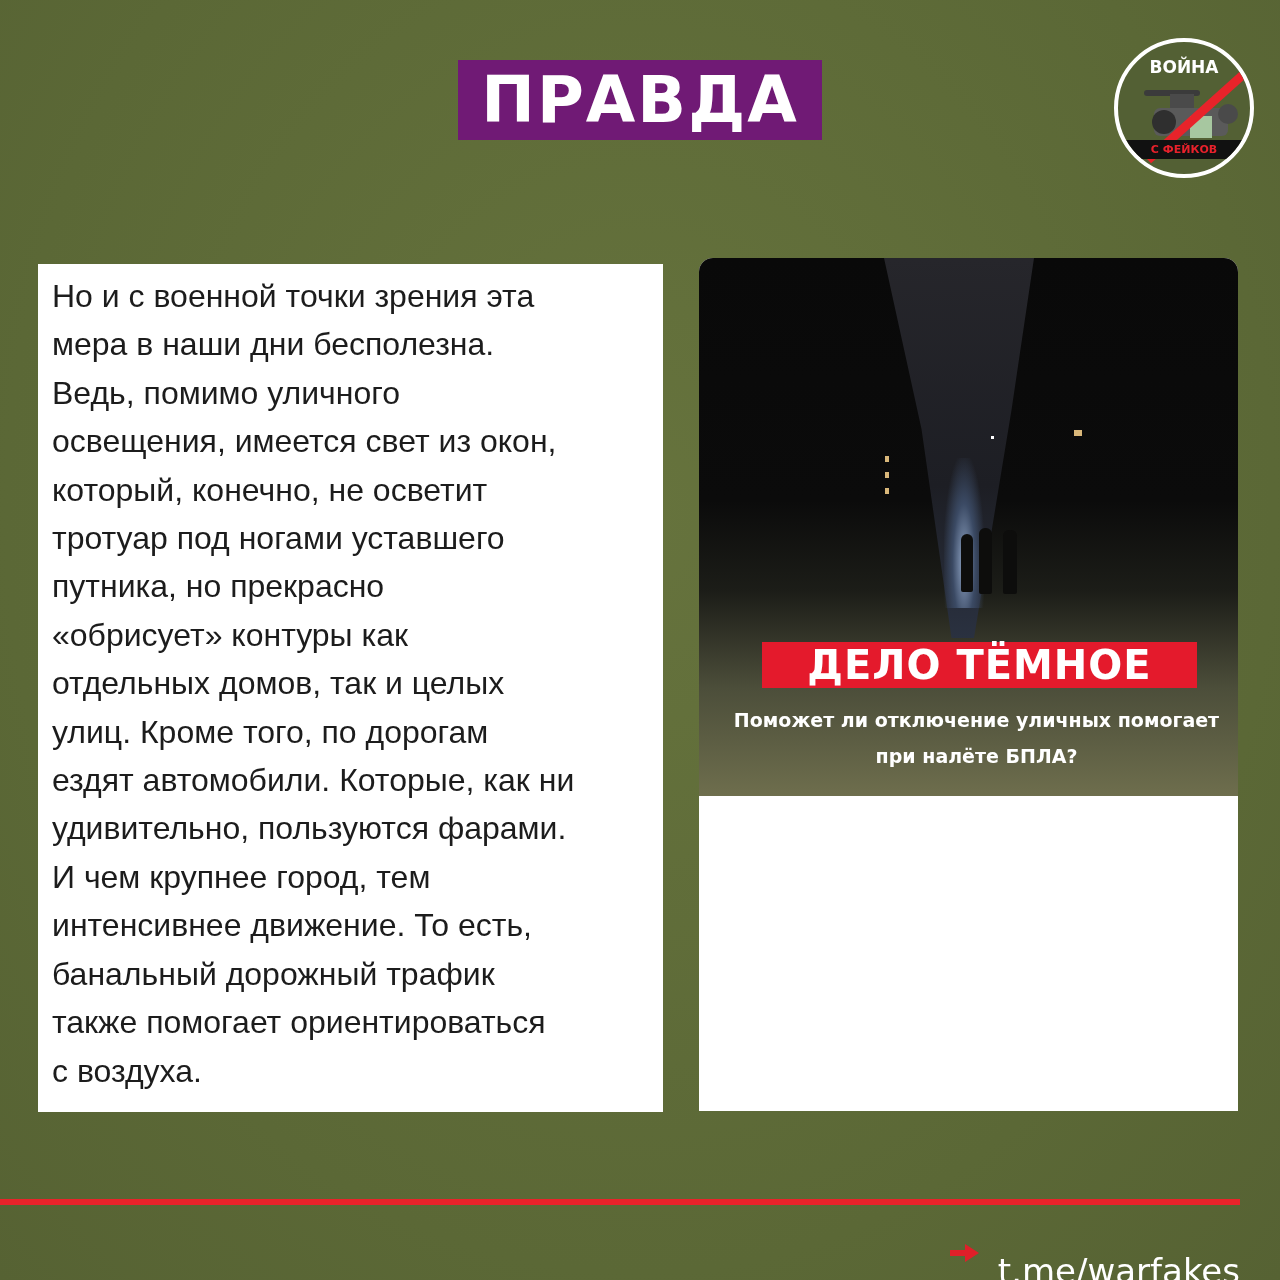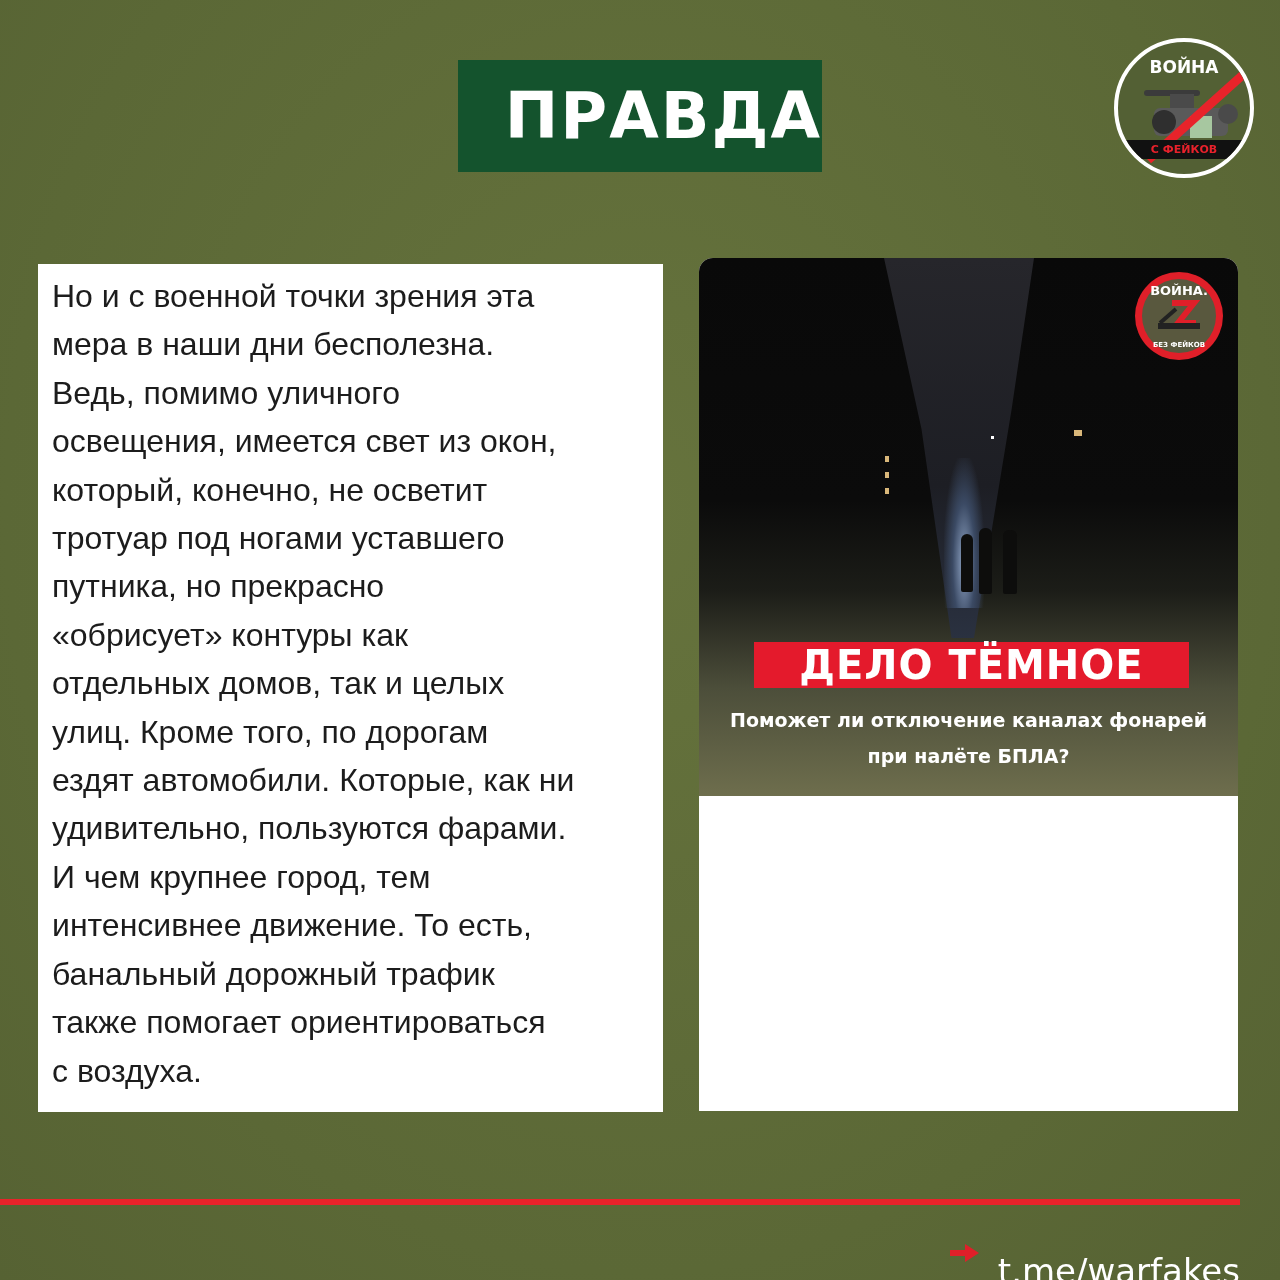--- a/index.html
+++ b/index.html
@@ -4,23 +4,23 @@
 <style>
   * { box-sizing: border-box; margin: 0; padding: 0; }
   html, body { width: 1280px; height: 1280px; overflow: hidden; }
   body {
     background: #5d6a37;
     background-image: radial-gradient(ellipse at 50% 40%, #66733d 0%, #5b6836 70%, #566233 100%);
     position: relative;
     font-family: "Liberation Sans", sans-serif;
   }
   .banner {
-    position: absolute; left: 458px; top: 60px; width: 364px; height: 112px;
-    background: #14532d;
-    display: flex; align-items: center; justify-content: flex-end;
+    position: absolute; left: 458px; top: 60px; width: 364px; height: 80px;
+    background: #701a75;
+    display: flex; align-items: center; justify-content: center;
   }
   .banner span {
     color: #ffffff; font-family: "DejaVu Sans", sans-serif; font-weight: bold;
     font-size: 64px; letter-spacing: 2px; line-height: 1;
   }
   .logo {
     position: absolute; left: 1114px; top: 38px; width: 140px; height: 140px;
     border-radius: 50%; border: 4px solid #ffffff; background: #536034;
     overflow: hidden;
   }
@@ -71,21 +71,21 @@
   }
   .photo-logo .t1 {
     position: absolute; top: 4px; left: 0; right: 0; text-align: center; color: #fff;
     font-weight: bold; font-size: 13px; font-family: "DejaVu Sans", sans-serif;
   }
   .photo-logo .t2 {
     position: absolute; bottom: 4px; left: 0; right: 0; text-align: center; color: #fff;
     font-weight: bold; font-size: 7px; font-family: "DejaVu Sans", sans-serif;
   }
   .headline-area {
-    position: absolute; left: 0; top: 370px; width: 539px; height: 168px; padding-left: 45px;
+    position: absolute; left: 8px; top: 370px; width: 539px; height: 168px; padding-left: 45px;
   }
   .red-title {
     position: absolute; left: 55px; top: 14px; width: 435px; height: 46px;
     background: #e41a2c; display: flex; align-items: center; justify-content: center;
   }
   .red-title span {
     color: #ffffff; font-weight: bold; font-size: 40px; font-family: "DejaVu Sans", sans-serif;
     line-height: 1; letter-spacing: 1px;
   }
   .subtitle {
@@ -155,37 +155,26 @@
     <div class="sky"></div>
     <div class="glow"></div>
     <div class="window" style="left:186px;top:198px"></div>
     <div class="window" style="left:186px;top:214px"></div>
     <div class="window" style="left:186px;top:230px"></div>
     <div class="window" style="left:375px;top:172px;width:8px"></div>
     <div class="window" style="left:292px;top:178px;width:3px;height:3px;background:#fff"></div>
     <div class="person" style="left:262px;top:276px;width:12px;height:58px"></div>
     <div class="person" style="left:280px;top:270px;width:13px;height:66px"></div>
     <div class="person" style="left:304px;top:272px;width:14px;height:64px"></div>
-    <div class="photo-logo">
-      <div class="inner">
-        <div class="t1">ВОЙНА.</div>
-        <svg width="74" height="74" viewBox="0 0 74 74" style="position:absolute;left:0;top:0">
-          <path d="M30 24 L52 24 L36 44 L54 44" stroke="#e01f29" stroke-width="6" fill="none"></path>
-          <rect x="16" y="44" width="42" height="6" fill="#222"></rect>
-          <line x1="18" y1="44" x2="34" y2="30" stroke="#222" stroke-width="4"></line>
-        </svg>
-        <div class="t2">БЕЗ ФЕЙКОВ</div>
-      </div>
-    </div>
   </div>
   <div class="headline-area">
     <div class="red-title">
       <span>ДЕЛО ТЁМНОЕ</span>
     </div>
-    <div class="subtitle">Поможет ли отключение каналах фонарей
+    <div class="subtitle">Поможет ли отключение уличных помогает
 при налёте БПЛА?</div>
   </div>
 </div>
 
 <div class="rule"></div>
 
 <div class="footer-link">
   <svg class="arrow" viewBox="0 0 30 20">
     <rect x="0" y="7" width="17" height="6" fill="#e01f29"></rect>
     <polygon points="15,1 29,10 15,19" fill="#e01f29"></polygon>

